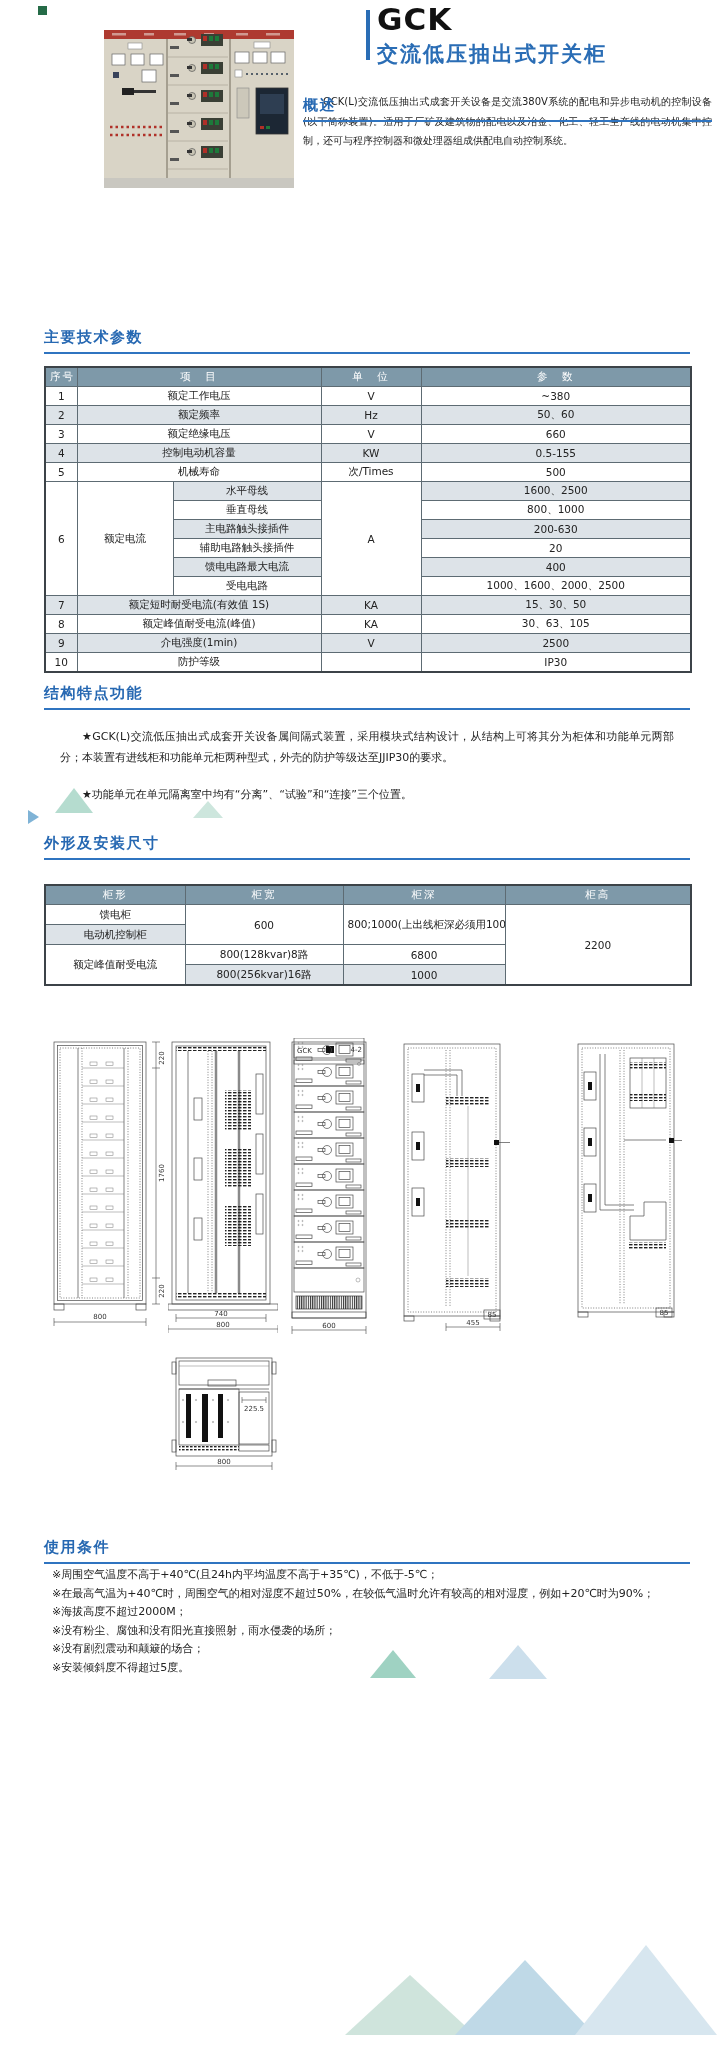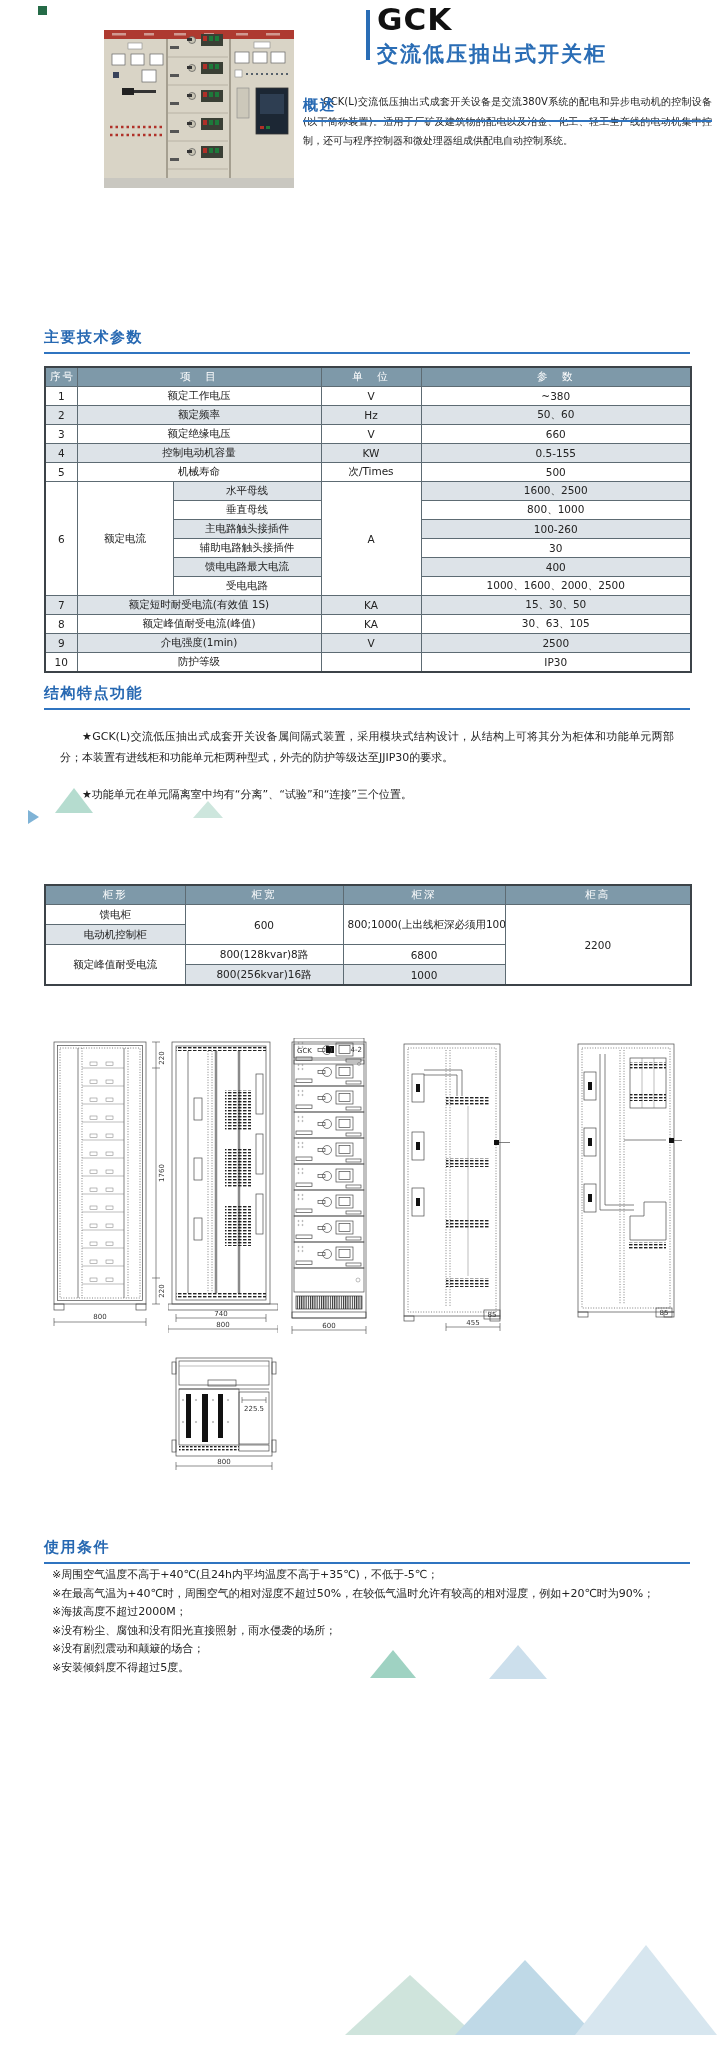--- a/index.html
+++ b/index.html
@@ -178,25 +178,25 @@
       <td class="lft alt">水平母线</td>
       <td rowspan="6">A</td>
       <td class="alt">1600、2500</td>
     </tr>
     <tr>
       <td class="lft">垂直母线</td>
       <td>800、1000</td>
     </tr>
     <tr>
       <td class="lft alt">主电路触头接插件</td>
-      <td class="alt">100-260</td>
+      <td class="alt">200-630</td>
     </tr>
     <tr>
       <td class="lft">辅助电路触头接插件</td>
-      <td>30</td>
+      <td>20</td>
     </tr>
     <tr>
       <td class="lft alt">馈电电路最大电流</td>
       <td class="alt">400</td>
     </tr>
     <tr>
       <td class="lft">受电电路</td>
       <td>1000、1600、2000、2500</td>
     </tr>
     <tr>
@@ -229,20 +229,21 @@
   <div class="sec-h" style="left:44px; top:684px; width:646px;">结构特点功能</div>
   <div class="features-wrap">
     <p>★GCK(L)交流低压抽出式成套开关设备属间隔式装置，采用模块式结构设计，从结构上可将其分为柜体和功能单元两部分；本装置有进线柜和功能单元柜两种型式，外壳的防护等级达至JJIP30的要求。</p>
     <p>★功能单元在单元隔离室中均有“分离”、“试验”和“连接”三个位置。</p>
   </div>
 
   <div class="tri" style="left:55px; top:788px; width:0; height:0; border-left:19px solid transparent; border-right:19px solid transparent; border-bottom:25px solid #b5dccf;"></div>
   <div class="tri" style="left:193px; top:801px; width:0; height:0; border-left:15px solid transparent; border-right:15px solid transparent; border-bottom:17px solid #cde6dd;"></div>
   <div class="tri" style="left:28px; top:810px; width:0; height:0; border-top:7px solid transparent; border-bottom:7px solid transparent; border-left:11px solid #7fb3d6;"></div>
 
+  <div class="sec-h" style="left:44px; top:834px; width:646px;">外形及安装尺寸</div>
 
   <table class="spec" id="dim-table" style="left:44px; top:884px;">
     <colgroup>
         <col style="width:140px">
         <col style="width:158px">
         <col style="width:162px">
         <col style="width:186px">
       </colgroup>
     <tbody>
         <tr>

